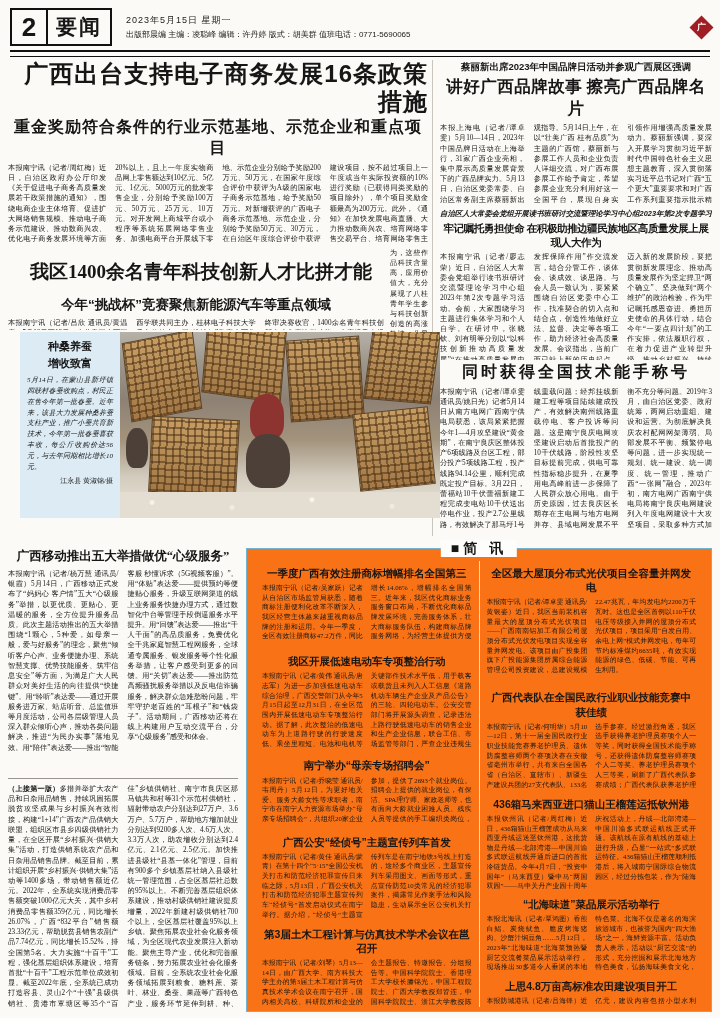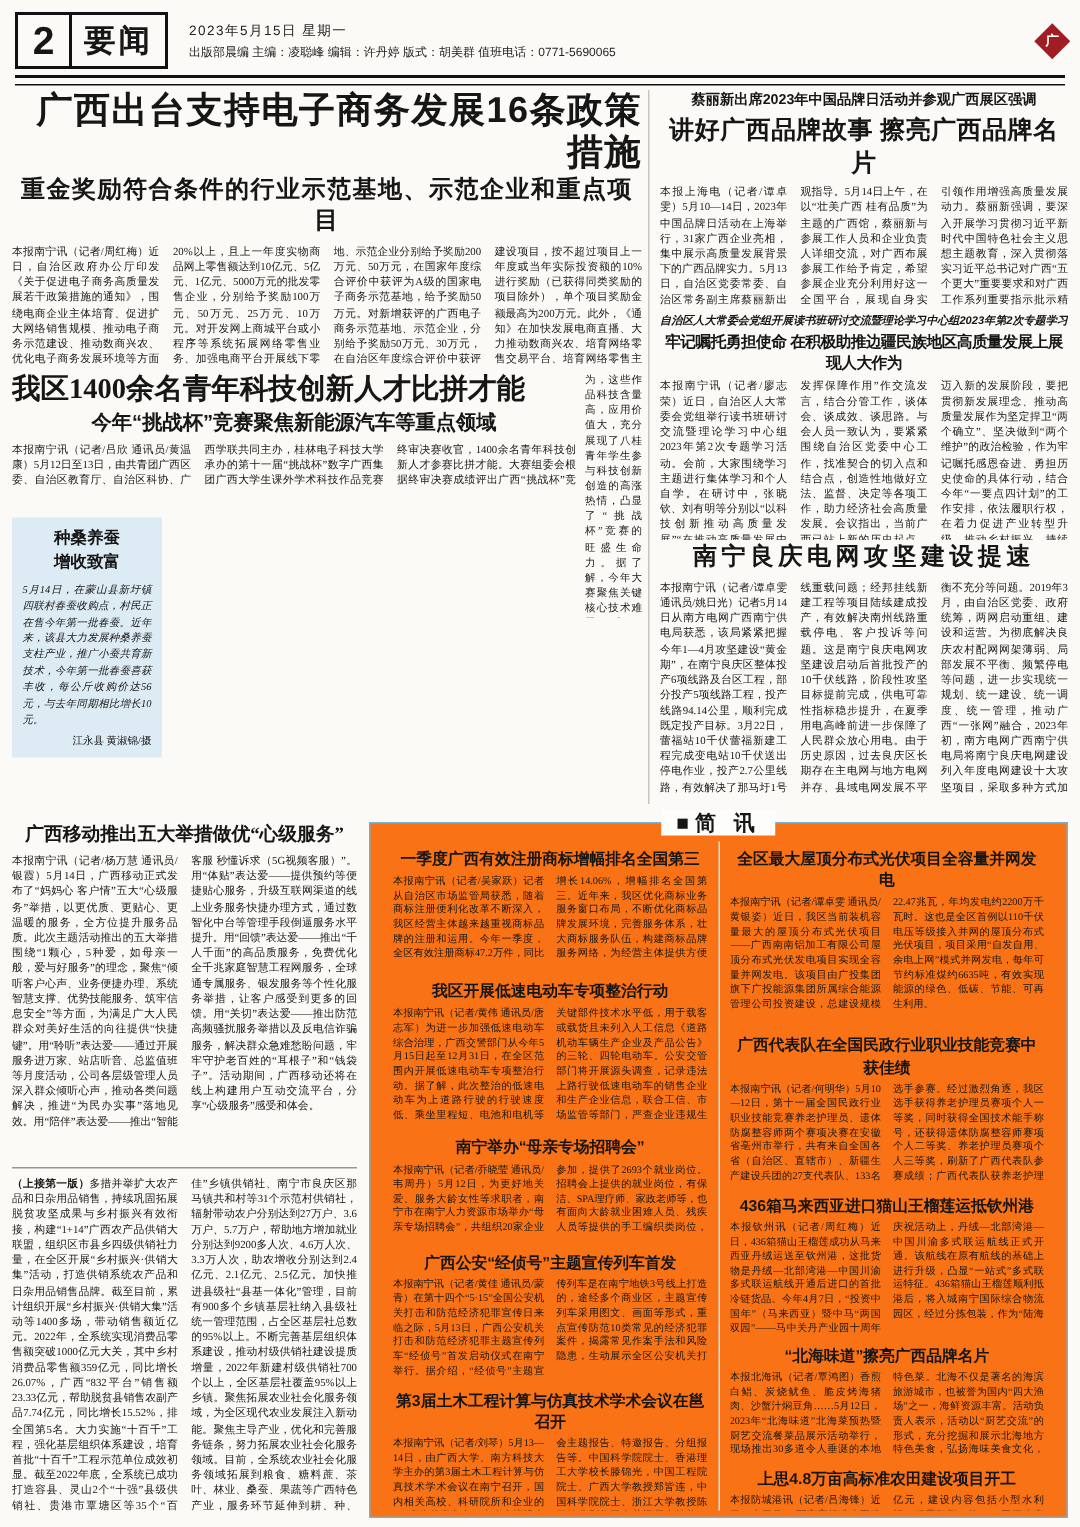--- a/index.html
+++ b/index.html
@@ -18,21 +18,21 @@
                 display:flex;align-items:center;justify-content:center;}
   .logo-diamond span{transform:rotate(-45deg);color:#fff;font:700 9px "Liberation Sans",sans-serif;}
   .paper-name{font:900 26px "Liberation Serif",serif;letter-spacing:3px;}
   .rule-double{position:absolute;left:10px;right:10px;top:50px;height:4px;
                border-top:2.5px solid #111;border-bottom:1px solid #111;}
   
   .art{position:absolute;overflow:hidden;}
   .kicker{text-align:center;font:700 9.5px/1.5 "Liberation Sans",sans-serif;margin:0 0 2px;}
   .h-main{text-align:right;font:900 24px/1.15 "Liberation Sans",sans-serif;letter-spacing:1px;margin:0;}
   .h-sub{text-align:center;font:700 16px/1.3 "Liberation Serif",serif;letter-spacing:1px;margin:2px 0 4px;}
-  .h2{text-align:left;font:700 19px/1.25 "Liberation Serif",serif;margin:0;}
+  .h2{text-align:right;font:700 19px/1.25 "Liberation Serif",serif;margin:12px;}
   .h2s{text-align:center;font:700 13.5px/1.4 "Liberation Sans",sans-serif;margin:1px 0 3px;}
   .h3{text-align:center;font:700 16px/1.3 "Liberation Serif",serif;letter-spacing:3px;margin:0 0 4px;}
   .h-renda{text-align:center;font:700 10.5px/1.35 "Liberation Sans",sans-serif;letter-spacing:-0.4px;margin:1px 0 3px;}
   .h-brand{text-align:center;font:700 16.5px/1.3 "Liberation Serif",serif;letter-spacing:0.5px;margin:1px 0 4px;}
   .h-mobile{text-align:center;font:700 12.5px/1.35 "Liberation Serif",serif;margin:0 0 4px;}
   .body{font:7.2px/1.42 "Liberation Serif",serif;text-align:justify;overflow:hidden;column-gap:9px;}
   .c2{column-count:2}.c3{column-count:3}.c4{column-count:4}
   .side-note{font:7px/1.45 "Liberation Serif",serif;text-align:justify;overflow:hidden;}
   .v-rule{position:absolute;width:0;border-left:1px solid #c9c4bc;}
   .h-rule{position:absolute;border-top:1px solid #9a958d;}
@@ -99,21 +99,21 @@
 
   <div class="art" style="left:8px;top:248px;width:376px;height:82px;">
     <h2 class="h2">我区1400余名青年科技创新人才比拼才能</h2>
     <div class="h2s">今年“挑战杯”竞赛聚焦新能源汽车等重点领域</div>
     <div class="body c3" style="height:36px;">本报南宁讯（记者/吕欣 通讯员/黄温康）5月12日至13日，由共青团广西区委、自治区教育厅、自治区科协、广西学联共同主办，桂林电子科技大学承办的第十一届“挑战杯”数字广西集团广西大学生课外学术科技作品竞赛终审决赛收官，1400余名青年科技创新人才参赛比拼才能。大赛组委会根据终审决赛成绩评出广西“挑战杯”竞赛优胜杯等奖项，遴选一批优秀作品参加国赛，并开展优秀作品辅导训练营，争取在今年国赛中再创佳绩。本届区赛共收到全区70所院校报送的1473件参赛作品，其中，自然科学学术论文287件，哲学社会科学调查报告691件，科技发明A类134件，科技发明B类361件。报送区赛作品的数量与入围决赛的数量均创历史新高，高校参与覆盖面进一步扩大。经过层层选拔，共有391件参赛作品入围区赛终审决赛，评审专家认</div>
   </div>
   <div class="art" style="left:390px;top:248px;width:38px;height:164px;">
     <div class="side-note" style="height:164px;">为，这些作品科技含量高，应用价值大，充分展现了八桂青年学生参与科技创新创造的高涨热情，凸显了“挑战杯”竞赛的旺盛生命力。据了解，今年大赛聚焦关键核心技术难题，新开设“八桂学子逐梦科技‘实惠’行动”专项，聚焦新能源汽车、工程机械、动力装备、高端铝合金新材料、绿色化工新材料、平陆运河建设、现代特色农业等7个领域，引导学生结合专业进行创新研究与实践。</div>
   </div>
 
-  <div class="photo-row" style="left:8px;top:332px;width:420px;height:186px;align-items:center;">
+  <div class="photo-row" style="left:20px;top:332px;width:420px;height:186px;">
     <div class="cap-box">
       <div class="cap-title">种桑养蚕 增收致富</div>
       <div class="cap-text">5月14日，在蒙山县新圩镇四联村春蚕收购点，村民正在售今年第一批春蚕。近年来，该县大力发展种桑养蚕支柱产业，推广小蚕共育新技术，今年第一批春蚕喜获丰收，每公斤收购价达56元，与去年同期相比增长10元。</div>
       <div class="cap-credit">江永县 黄淑锦/摄</div>
     </div>
     <div class="photo">
       <div class="tray" style="left:6px;top:4px;width:70px;height:78px;transform:rotate(-7deg) skewY(-4deg);"></div>
       <div class="tray" style="left:84px;top:-6px;width:78px;height:70px;transform:rotate(5deg) skewY(3deg);"></div>
       <div class="tray" style="left:168px;top:6px;width:72px;height:80px;transform:rotate(-4deg);"></div>
       <div class="tray" style="left:248px;top:-4px;width:66px;height:72px;transform:rotate(8deg) skewY(-3deg);"></div>
@@ -132,21 +132,21 @@
     <div class="body c3" style="height:104px;">本报上海电（记者/谭卓雯）5月10—14日，2023年中国品牌日活动在上海举行，31家广西企业亮相，集中展示高质量发展背景下的广西品牌实力。5月13日，自治区党委常委、自治区常务副主席蔡丽新出席2023年中国品牌发展国际论坛，次日到广西馆参观指导。5月14日上午，在以“壮美广西 桂有品质”为主题的广西馆，蔡丽新与参展工作人员和企业负责人详细交流，对广西布展参展工作给予肯定，希望参展企业充分利用好这一全国平台，展现自身实力，加强交流学习，借鉴好经验好做法，发挥品牌引领作用增强高质量发展动力。蔡丽新强调，要深入开展学习贯彻习近平新时代中国特色社会主义思想主题教育，深入贯彻落实习近平总书记对广西“五个更大”重要要求和对广西工作系列重要指示批示精神，重实效、强实干、抓落实，努力讲好广西品牌故事，擦亮广西品牌名片，推进广西品牌建设高质量发展，奋力开创新时代壮美广西建设新局面。</div>
   </div>
 
   <div class="art" style="left:440px;top:208px;width:272px;height:152px;">
     <div class="kicker" style="font-size:7.4px;font-style:italic;">自治区人大常委会党组开展读书班研讨交流暨理论学习中心组2023年第2次专题学习</div>
     <h2 class="h-renda">牢记嘱托勇担使命  在积极助推边疆民族地区高质量发展上展现人大作为</h2>
     <div class="body c3" style="height:118px;">本报南宁讯（记者/廖志荣）近日，自治区人大常委会党组举行读书班研讨交流暨理论学习中心组2023年第2次专题学习活动。会前，大家围绕学习主题进行集体学习和个人自学。在研讨中，张晓钦、刘有明等分别以“以科技创新推动高质量发展”“在推动高质量发展中发挥保障作用”作交流发言，结合分管工作，谈体会、谈成效、谈思路。与会人员一致认为，要紧紧围绕自治区党委中心工作，找准契合的切入点和结合点，创造性地做好立法、监督、决定等各项工作，助力经济社会高质量发展。会议指出，当前广西已站上新的历史起点，迈入新的发展阶段，要把贯彻新发展理念、推动高质量发展作为坚定捍卫“两个确立”、坚决做到“两个维护”的政治检验，作为牢记嘱托感恩奋进、勇担历史使命的具体行动，结合今年“一要点四计划”的工作安排，依法履职行权，在着力促进产业转型升级、推动乡村振兴、持续优化营商环境、不断推动民生改善上下功夫、见成效，在积极助推边疆民族地区高质量发展上展现人大担当作为。自治区人大常委会副主任、党组书记方春明主持会议并作讲话，副主任张晓钦、卢献匾、杨静华、刘有明、周家斌，秘书长李振兴出席会议。自治区党委主题教育领导小组第三巡回指导组到会指导。</div>
   </div>
 
   <div class="art" style="left:440px;top:362px;width:272px;height:174px;">
-    <h2 class="h3">南宁良庆电网攻坚建设提速</h2>
+    <h2 class="h3">同时获得全国技术能手称号</h2>
     <div class="body c3" style="height:146px;">本报南宁讯（记者/谭卓雯 通讯员/姚日光）记者5月14日从南方电网广西南宁供电局获悉，该局紧紧把握今年1—4月攻坚建设“黄金期”，在南宁良庆区整体投产6项线路及台区工程，部分投产5项线路工程，投产线路94.14公里，顺利完成既定投产目标。3月22日，蕾福站10千伏蕾福新建工程完成变电站10千伏送出停电作业，投产2.7公里线路，有效解决了那马圩1号线重载问题；经邦挂线新建工程等项目陆续建成投产，有效解决南州线路重载停电、客户投诉等问题。这是南宁良庆电网攻坚建设启动后首批投产的10千伏线路，阶段性攻坚目标提前完成，供电可靠性指标稳步提升，在夏季用电高峰前进一步保障了人民群众放心用电。由于历史原因，过去良庆区长期存在主电网与地方电网并存、县域电网发展不平衡不充分等问题。2019年3月，由自治区党委、政府统筹，两网启动重组、建设和运营。为彻底解决良庆农村配网网架薄弱、局部发展不平衡、频繁停电等问题，进一步实现统一规划、统一建设、统一调度、统一管理，推动广西“一张网”融合，2023年初，南方电网广西南宁供电局将南宁良庆电网建设列入年度电网建设十大攻坚项目，采取多种方式加快推进电网建设攻坚工作。据悉，自2019年以来，南方电网广西电网公司持续加大良庆电网建设投入，电网供电能力和可靠性不断提升。</div>
   </div>
 
   <div class="art" style="left:8px;top:548px;width:230px;height:226px;">
     <h2 class="h-mobile">广西移动推出五大举措做优“心级服务”</h2>
     <div class="body c2" style="height:200px;">本报南宁讯（记者/杨万慧 通讯员/银霞）5月14日，广西移动正式发布了“妈妈心 客户情”五大“心级服务”举措，以更优质、更贴心、更温暖的服务，全方位提升服务品质。此次主题活动推出的五大举措围绕“1颗心，5种爱，如母亲一般，爱与好服务”的理念，聚焦“倾听客户心声、业务便捷办理、系统智慧支撑、优势技能服务、筑牢信息安全”等方面，为满足广大人民群众对美好生活的向往提供“快捷键”。用“聆听”表达爱——通过开展服务进万家、站店听音、总监值班等月度活动，公司各层级管理人员深入群众倾听心声，推动各类问题解决，推进“为民办实事”落地见效。用“陪伴”表达爱——推出“智能客服 秒懂诉求（5G视频客服）”。用“体贴”表达爱——提供预约等便捷贴心服务，升级互联网渠道的线上业务服务快捷办理方式，通过数智化中台等管理手段倒逼服务水平提升。用“回馈”表达爱——推出“千人千面”的高品质服务，免费优化全千兆家庭智慧工程网服务，全球通专属服务、银发服务等个性化服务举措，让客户感受到更多的回馈。用“关切”表达爱——推出防范高频骚扰服务举措以及反电信诈骗服务，解决群众急难愁盼问题，牢牢守护老百姓的“耳根子”和“钱袋子”。活动期间，广西移动还将在线上构建用户互动交流平台，分享“心级服务”感受和体会。</div>
   </div>
 
   <div class="h-rule" style="left:8px;top:778px;width:230px;"></div>
 
@@ -186,21 +186,21 @@
         </div>
         <div class="brief">
           <h4>广西代表队在全国民政行业职业技能竞赛中获佳绩</h4>
           <div class="body" style="height:70px;">本报南宁讯（记者/何明华）5月10—12日，第十一届全国民政行业职业技能竞赛养老护理员、遗体防腐整容师两个赛项决赛在安徽省亳州市举行，共有来自全国各省（自治区、直辖市）、新疆生产建设兵团的27支代表队、133名选手参赛。经过激烈角逐，我区选手获得养老护理员赛项个人一等奖，同时获得全国技术能手称号，还获得遗体防腐整容师赛项个人二等奖、养老护理员赛项个人三等奖，刷新了广西代表队参赛成绩；广西代表队获养老护理员赛项职工组组织奖一等奖和遗体防腐整容师赛项职工组组织奖二等奖。</div>
         </div>
         <div class="brief">
           <h4>436箱马来西亚进口猫山王榴莲运抵钦州港</h4>
           <div class="body" style="height:78px;">本报钦州讯（记者/周红梅）近日，436箱猫山王榴莲成功从马来西亚丹绒运送至钦州港，这批货物是丹绒—北部湾港—中国川渝多式联运航线开通后进口的首批冷链货品。今年4月7日，“投资中国年”（马来西亚）暨中马“两国双园”——马中关丹产业园十周年庆祝活动上，丹绒—北部湾港—中国川渝多式联运航线正式开通。该航线在原有航线的基础上进行升级，凸显“一站式”多式联运特征。436箱猫山王榴莲顺利抵港后，将入城南宁国际综合物流园区，经过分拣包装，作为“陆海优品”系列特色商品，通过西部陆海新通道运往西部地区。</div>
         </div>
         <div class="brief">
-          <h4>“北海味道”擦亮广西品牌名片</h4>
+          <h4>“北海味道”菜品展示活动举行</h4>
           <div class="body" style="height:60px;">本报北海讯（记者/覃鸿图）香煎白鲳、炭烧鱿鱼、脆皮烤海猪肉、沙蟹汁焖豆角……5月12日，2023年“北海味道”北海菜预热暨厨艺交流餐菜品展示活动举行，现场推出30多道令人垂涎的本地特色菜。北海不仅是著名的海滨旅游城市，也被誉为国内“四大渔场”之一，海鲜资源丰富。活动负责人表示，活动以“厨艺交流”的形式，充分挖掘和展示北海地方特色美食，弘扬海味美食文化，做大做强北海美食品牌，推进餐饮业与旅游业融合发展。</div>
         </div>
         <div class="brief">
           <h4>上思4.8万亩高标准农田建设项目开工</h4>
           <div class="body" style="height:52px;">本报防城港讯（记者/吕海锋）近日，上思县4.8万亩高标准农田建设项目全面开工建设。据了解，今年上思县实施高标准农田建设共9.5万亩，项目计划总投资1.92亿元，建设内容包括小型水利坝、积蓄引渠（沟）、田间生产道路、土壤培肥等。按照自治区统一部署，该项目计划在2023年12月底前完成主体工程。项目建成以后，项目区灌溉排水条件、道路通达率、农业防灾减灾能力将得到明显改善和提高，粮食生产和重要农产品生产能力将进一步提高。</div>
         </div>
       </div>
     </div>
   </div>
 

